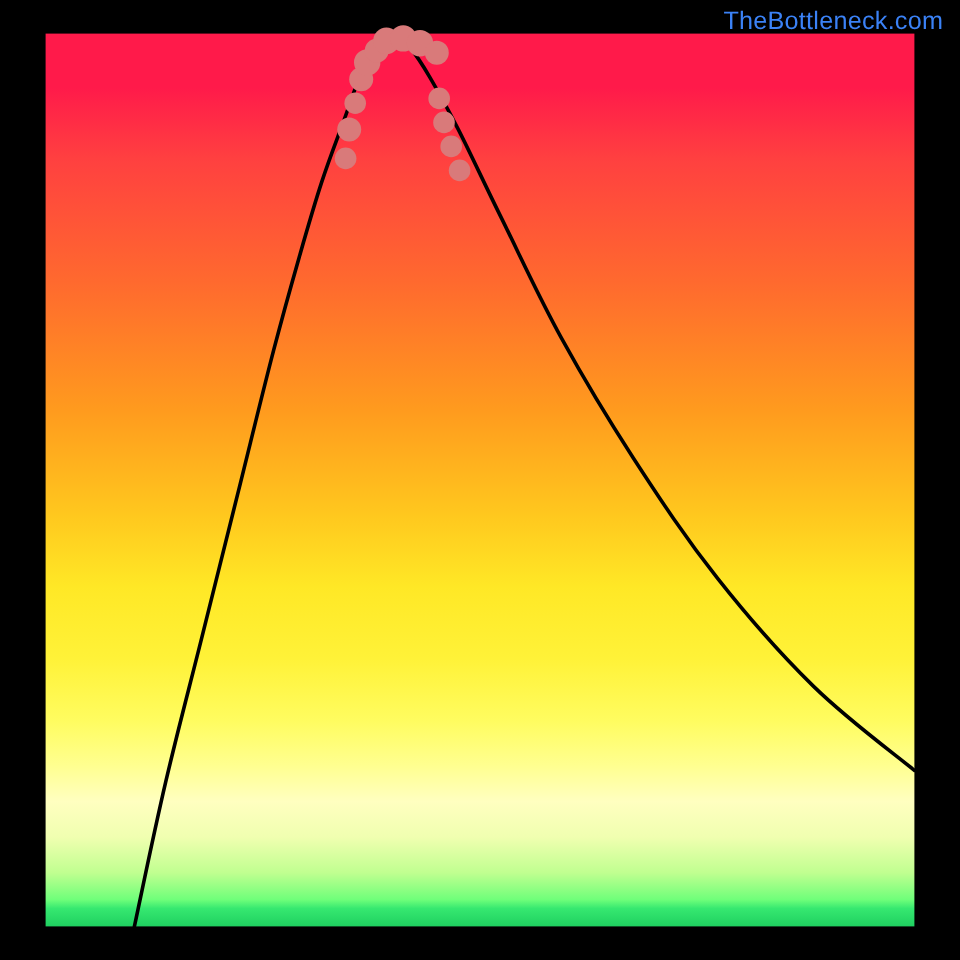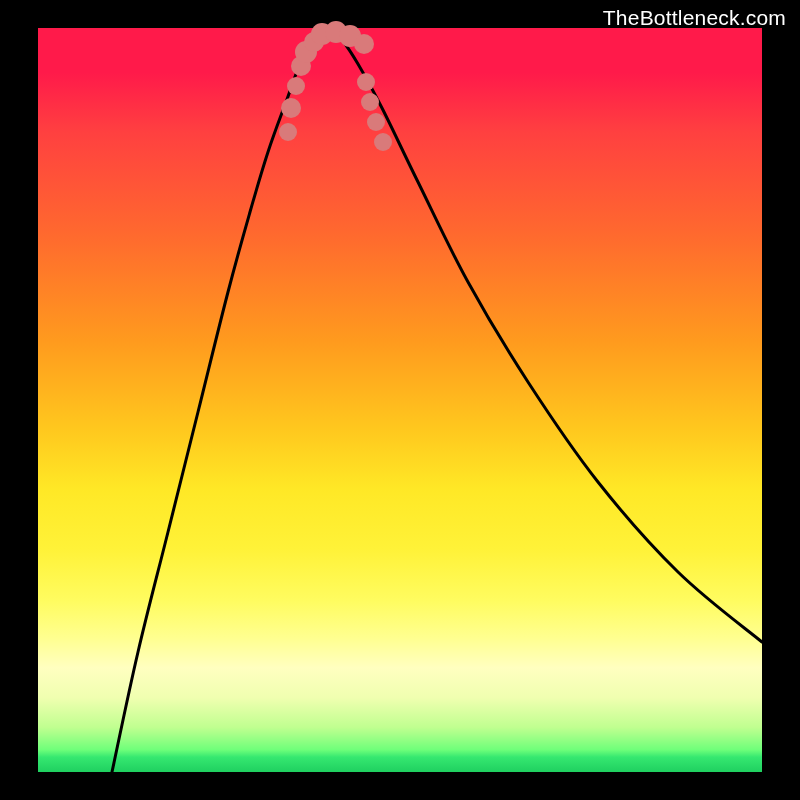--- a/index.html
+++ b/index.html
@@ -42,21 +42,21 @@
       #c0ff90 94%,
       #6fff7a 97%,
       #36e870 98%,
       #1fd060 100%
     );
   }
   .watermark {
     position: absolute;
     top: 6px;
     right: 14px;
-    color: #ffffff;
+    color: #3b82f6;
     font-size: 21px;
     letter-spacing: 0.2px;
     font-weight: 500;
   }
   svg.curve {
     position: absolute;
     left: 0;
     top: 0;
     width: 724px;
     height: 744px;

